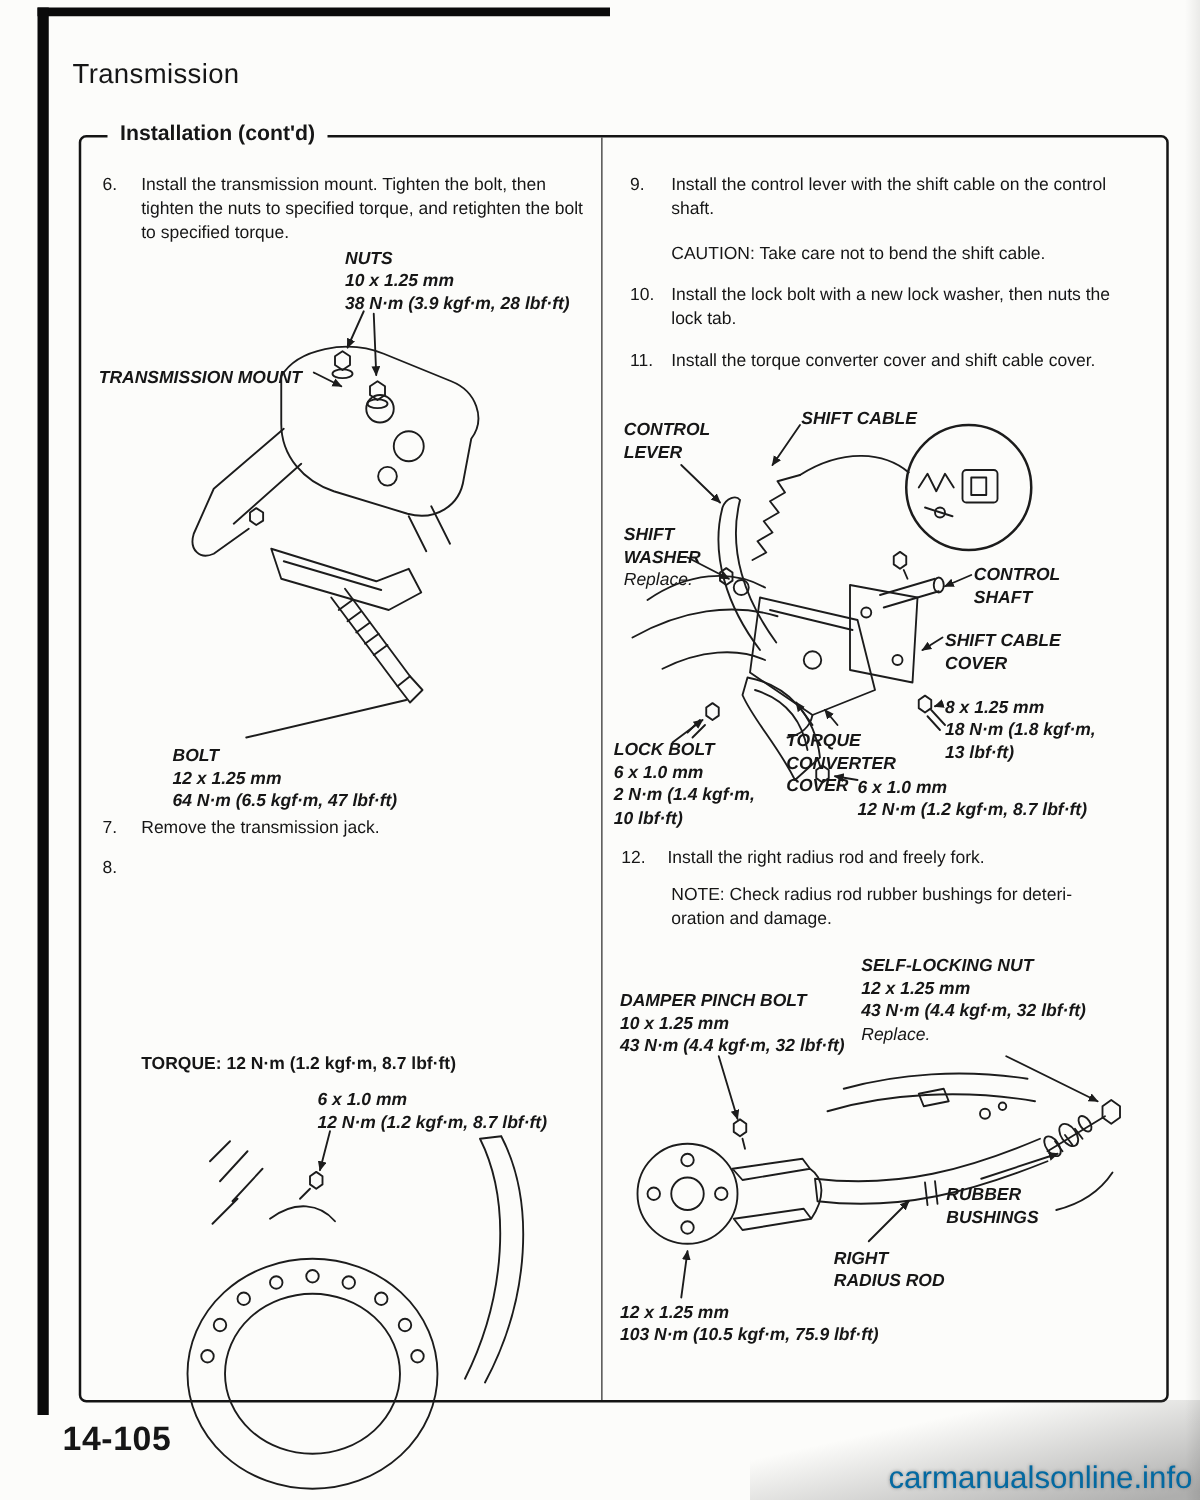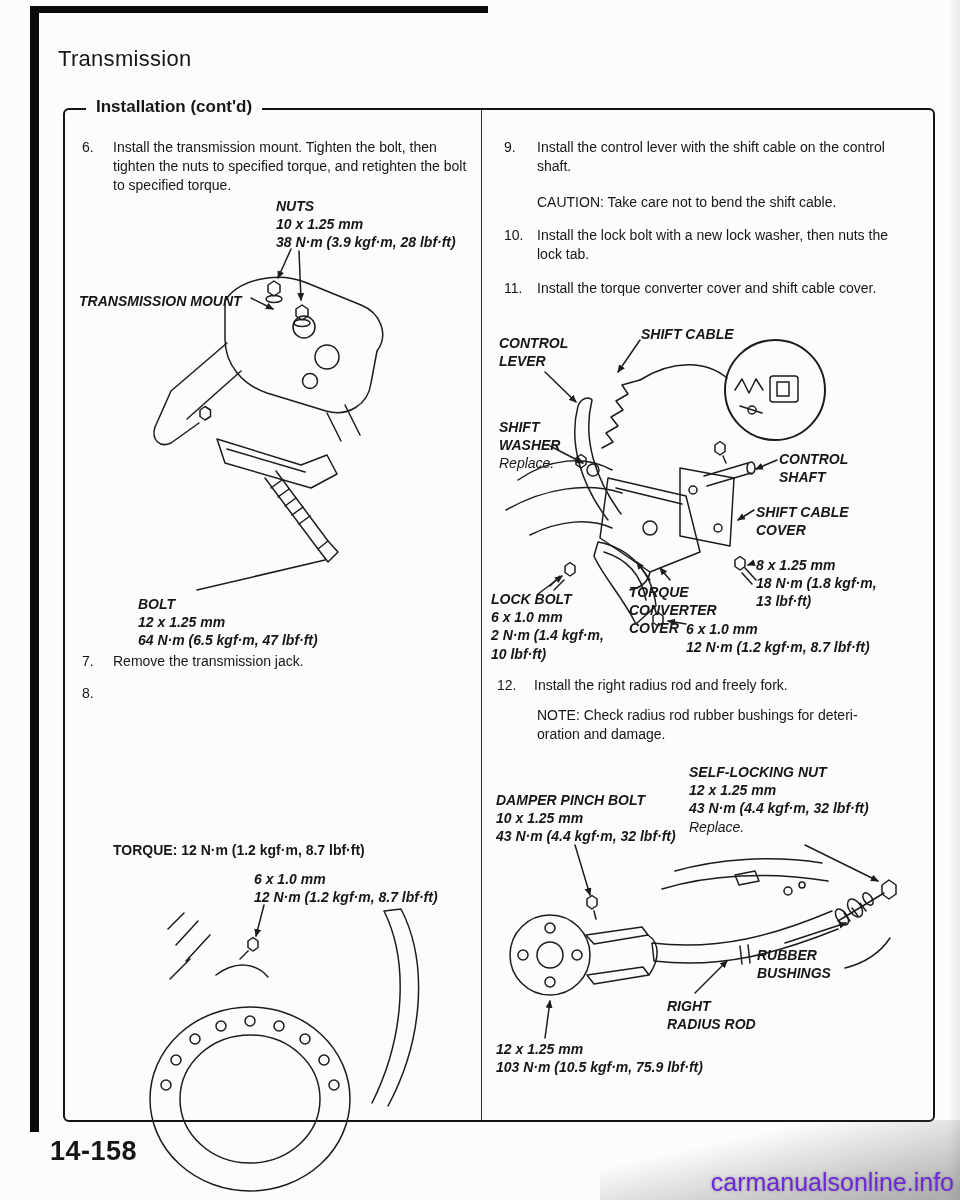--- a/index.html
+++ b/index.html
@@ -18,21 +18,21 @@
   .step { position: absolute; display: flex; font-size: 14px; line-height: 1.36; }
   .step .num { flex: none; }
   .step .txt { flex: 1; }
   .step .txt div { margin: 0; }
   .caution { position: absolute; font-weight: normal; font-size: 14px; white-space: nowrap; }
   .torque { position: absolute; font-weight: bold; font-size: 14px; white-space: nowrap; }
   .note { position: absolute; font-size: 14px; white-space: nowrap; }
   .lbl { position: absolute; font-weight: bold; font-size: 14px; line-height: 1.3; white-space: nowrap; font-style: italic; }
   .lbl .norm { font-weight: normal; }
   .pageno { position: absolute; font-size: 27px; font-weight: bold; letter-spacing: .5px; }
-  .watermark { position: absolute; font-size: 25px; color: #6d28d9; text-shadow: 0 0 3px #8a8a8a; }
+  .watermark { position: absolute; font-size: 25px; color: #0369a1; text-shadow: 0 0 3px #8a8a8a; }
   .corner-shade { position: absolute; right: 0; bottom: 0; width: 360px; height: 80px;
     background: linear-gradient(to bottom right, rgba(120,120,120,0) 30%, rgba(110,110,110,.55) 95%); }
   .right-edge { position: absolute; right: 0; top: 0; width: 12px; height: 100%;
     background: linear-gradient(to right, rgba(0,0,0,0), rgba(0,0,0,.07)); }
   svg.fig { position: absolute; overflow: visible; }
   .ln { stroke: #1c1c1c; fill: none; stroke-width: 1.5; stroke-linecap: round; stroke-linejoin: round; }
 </style>
 </head>
 <body>
 
@@ -304,16 +304,16 @@
     <path d="M205,150 L237,118" marker-end="url(#m4)"></path>
     <path d="M55,195 L60,158" marker-end="url(#m4)"></path>
     <path d="M185,28 C228,16 280,12 332,20 M172,46 C218,32 280,28 338,38"></path>
     <path d="M245,32 l20,-4 4,10 -20,4 z"></path>
     <circle cx="298" cy="48" r="4"></circle>
     <circle cx="312" cy="42" r="3"></circle>
     <path d="M400,95 C390,110 375,120 355,125"></path>
   </g>
 </svg>
 
-<div class="pageno" style="left:50px;top:1136px">14-158</div>
+<div class="pageno" style="left:50px;top:1136px">14-105</div>
 <div class="corner-shade"></div>
 <div class="right-edge"></div>
 <div class="watermark" style="right:6px;top:1168px">carmanualsonline.info</div>
 
 </body></html>

